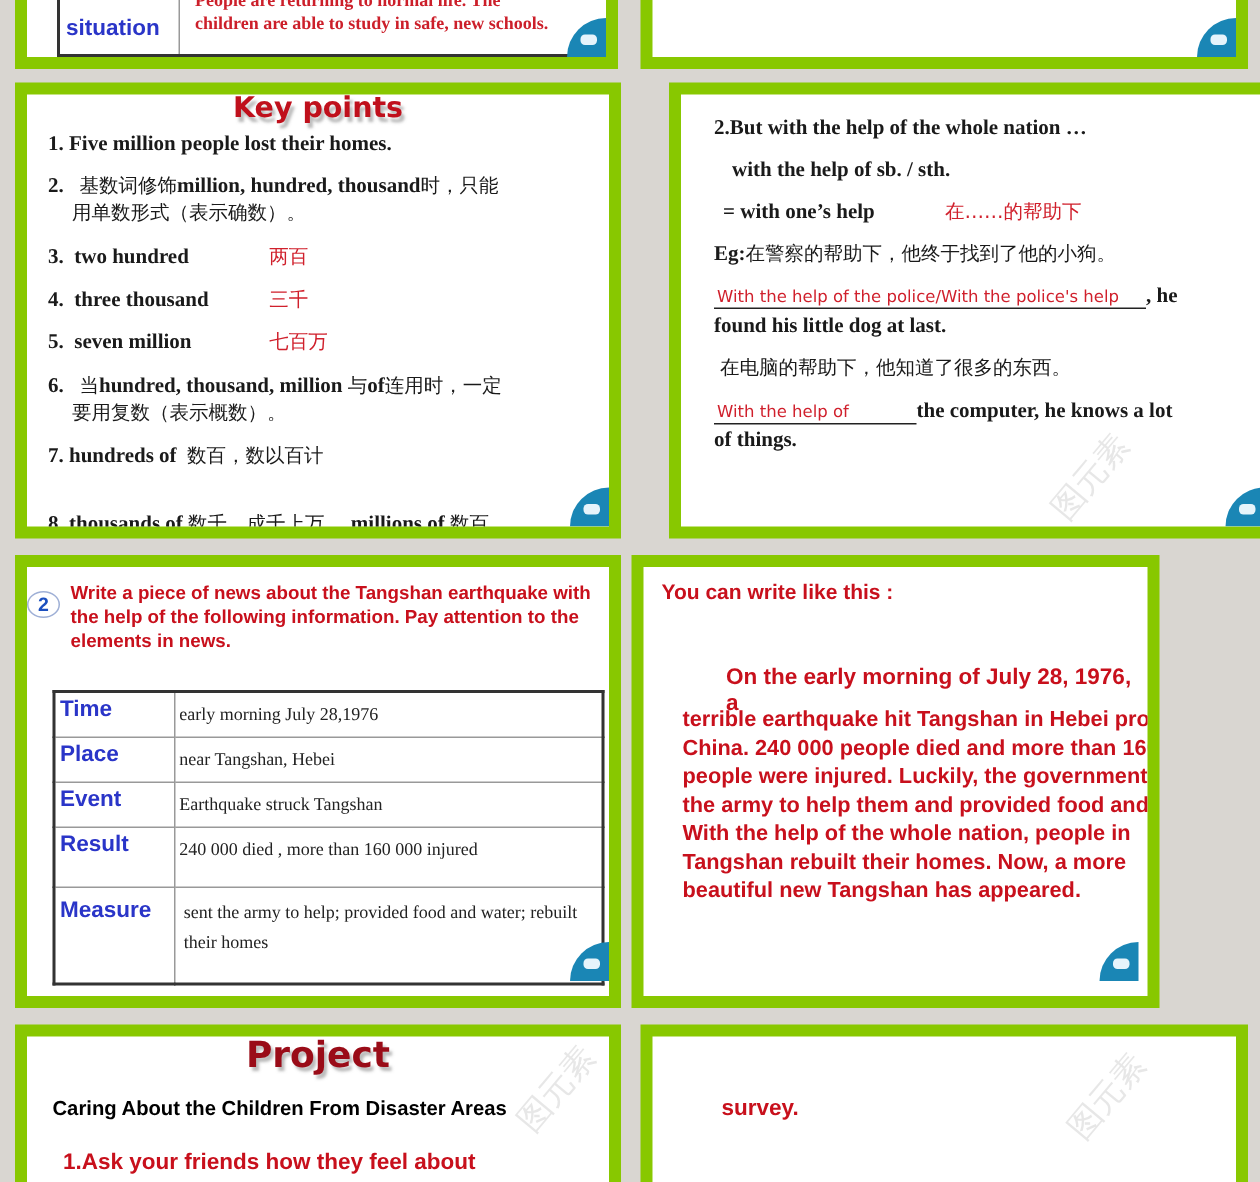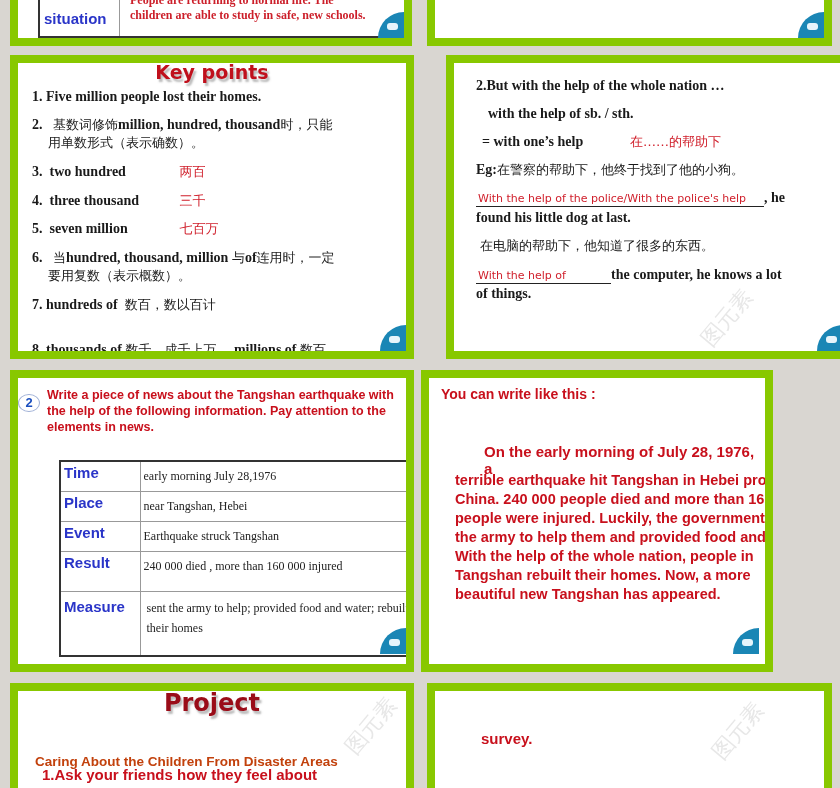--- a/index.html
+++ b/index.html
@@ -53,35 +53,35 @@
   #s4 { left: 427px; top: 55px; width: 405px; height: 304px; margin-left: 19px; }
   .hl { position: absolute; font: bold 14px "Liberation Serif", serif; color: #1a1a1a; line-height: 18px; white-space: nowrap; }
   .hl .cn { font-weight: normal; font-family: "DejaVu Sans", sans-serif; font-size: 13px; }
   .hl .red { color: #d0202c; font-weight: normal; font-family: "DejaVu Sans", sans-serif; font-size: 13px; }
   .blank { display: inline-block; border-bottom: 1px solid #222; color: #d0202c; font: 11px "DejaVu Sans", sans-serif; padding: 0 2px 1px; }
 
   
   #s5 { left: 10px; top: 370px; width: 404px; height: 302px; }
   .num-circle { position: absolute; left: 0; top: 16px; width: 22px; height: 18px; border: 1px solid #9fb0d6; border-radius: 50%; color: #1b4fbf; font: bold 13px "Liberation Sans", sans-serif; text-align: center; line-height: 16px; background: #fff; }
   .task { position: absolute; left: 29px; top: 9px; width: 365px; color: #c8101c; font: bold 12.5px "Liberation Sans", sans-serif; line-height: 16px; }
-  .info-table { position: absolute; left: 17px; top: 82px; width: 368px; border-collapse: collapse; border: 2px solid #333; margin-left: 24px; }
+  .info-table { position: absolute; left: 17px; top: 82px; width: 368px; border-collapse: collapse; border: 2px solid #333; }
   .info-table td { border: 1px solid #999; vertical-align: top; }
   .info-table td.k { width: 80px; color: #2a35c8; font: bold 15px "Liberation Sans", sans-serif; padding: 2px 3px; }
   .info-table td.v { font: 12px "Liberation Serif", serif; color: #222; padding: 4px 3px 0 3px; line-height: 20px; }
 
   
   #s6 { left: 421px; top: 370px; width: 352px; height: 302px; }
   .model-head { position: absolute; left: 12px; top: 8px; color: #c8101c; font: bold 14px "Liberation Sans", sans-serif; }
   .model-first { position: absolute; left: 55px; top: 65px; color: #c8101c; font: bold 15px "Liberation Sans", sans-serif; }
   .model-body { position: absolute; left: 26px; top: 93px; width: 360px; color: #c8101c; font: bold 14.5px "Liberation Sans", sans-serif; line-height: 19px; }
 
   
   #s7 { left: 10px; top: 683px; width: 404px; height: 120px; }
   #s7 .title-art { font-size: 24px; margin-top: -2px; color: #9a0c18; }
-  .proj-sub { position: absolute; left: 17px; top: 40px; color: #c2410c; font: bold 13.5px "Liberation Sans", sans-serif; margin-top: 23px; }
+  .proj-sub { position: absolute; left: 17px; top: 40px; color: #000000; font: bold 13.5px "Liberation Sans", sans-serif; }
   .proj-q { position: absolute; left: 24px; top: 75px; color: #c8101c; font: bold 15px "Liberation Sans", sans-serif; }
 
   
   #s8 { left: 427px; top: 683px; width: 405px; height: 120px; }
   .report { position: absolute; left: 26px; top: 34px; width: 370px; color: #c8101c; font: bold 15px "Liberation Sans", sans-serif; line-height: 28px; }
   .report .indent { padding-left: 20px; }
 </style>
 </head>
 <body>
 

